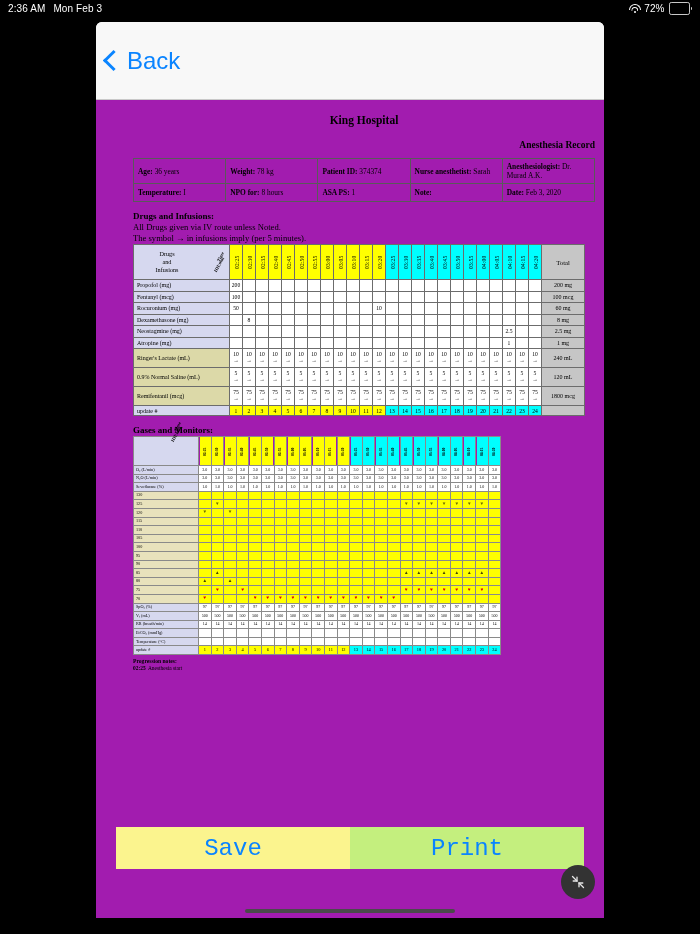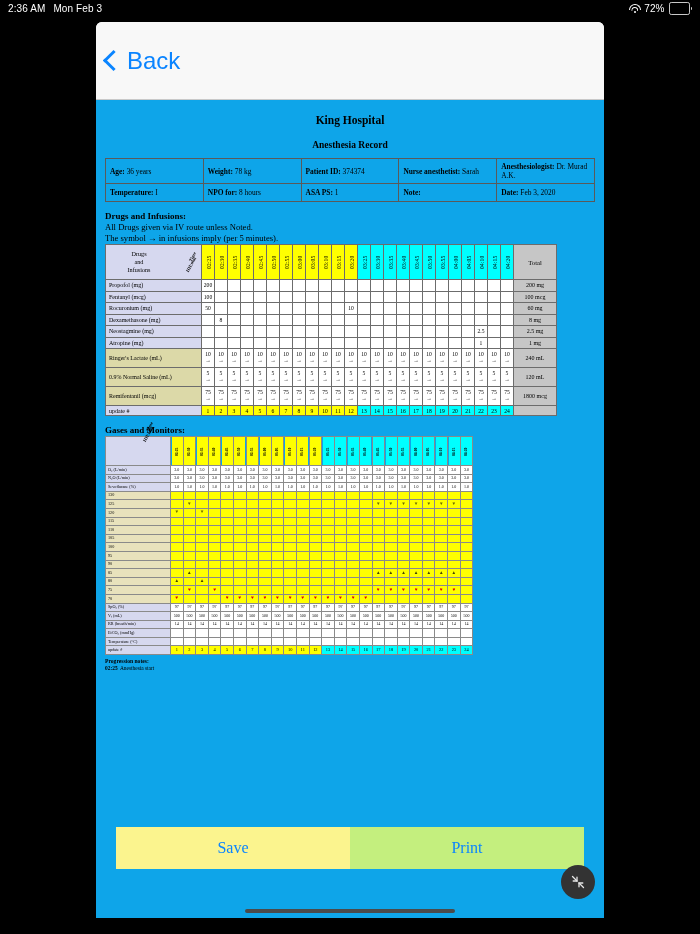--- a/index.html
+++ b/index.html
@@ -35,26 +35,26 @@
   .navbar{
     height:77px;background:#f8f8f8;border-bottom:1px solid #c9c9c9;
     display:flex;align-items:center;position:relative;
   }
   .back-btn{display:flex;align-items:center;gap:3px;position:absolute;left:10px;
      color:#0a84ff;font-size:24px;cursor:pointer;}
   .chev{display:inline-block;width:12px;height:12px;border-left:3px solid #0a84ff;
      border-bottom:3px solid #0a84ff;transform:rotate(45deg);margin-right:3px;}
   .nav-title{width:100%;text-align:center;font-size:23px;font-weight:bold;color:#111;}
 
-  .sheet{height:819px;background:#0ea5e9;position:relative;overflow:hidden;}
+  .sheet{height:819px;background:#a21caf;position:relative;overflow:hidden;padding-left:28px;}
 
   
   .doc{padding:10px 9px 0 9px;font-family:"Liberation Serif", serif;color:#000;}
   .hosp{text-align:center;font-weight:bold;font-size:11.5px;margin:4px 0 0 0;}
-  .rec{text-align:center;font-weight:bold;font-size:9.5px;margin:14px 0 8px 0;}
+  .rec{text-align:right;font-weight:bold;font-size:9.5px;margin:14px 0 8px 0;}
 
   table{border-collapse:collapse;}
   .pt-table{width:100%;font-size:7.4px;table-layout:fixed;}
   .pt-table td{border:1px solid #5a5a5a;padding:3px 4px;height:11px;vertical-align:middle;}
   .pt-table b{font-weight:bold;}
 
   .sec-title{font-weight:bold;font-size:9px;margin:9px 0 1px 0;}
   .sec-line{font-size:8.6px;margin:0 0 1px 0;}
 
   
@@ -105,21 +105,21 @@
   .sym-a{color:#444400;font-size:4.6px;font-weight:bold;line-height:1;}
   .sym-h{color:#e00000;font-size:4.8px;line-height:1;}
 
   .prog-title{font-weight:bold;font-size:5.6px;margin:3px 0 1px 0;}
   .prog-line{font-size:5.4px;}
   .prog-line b{font-weight:bold;}
 
   
   .btnbar{position:absolute;left:20px;bottom:50px;width:468px;height:42px;display:flex;}
   .btn{flex:1;display:flex;align-items:center;justify-content:center;
-     font-size:16px;color:#0a84ff;font-family:Liberation Serif, serif;cursor:pointer;}
+     font-size:24px;color:#0a84ff;font-family:Liberation Mono, monospace;cursor:pointer;}
   .btn-save{background:#fbf48e;}
   .btn-print{background:#c4ef7e;}
 
   .fab{position:absolute;right:9px;bottom:20px;width:34px;height:34px;border-radius:50%;
      background:#333;display:flex;align-items:center;justify-content:center;cursor:pointer;}
   .home-ind{position:absolute;left:50%;transform:translateX(-50%);bottom:6px;
      width:210px;height:4px;background:#4a4a4a;border-radius:3px;}
 </style>
 </head>
 <body>

